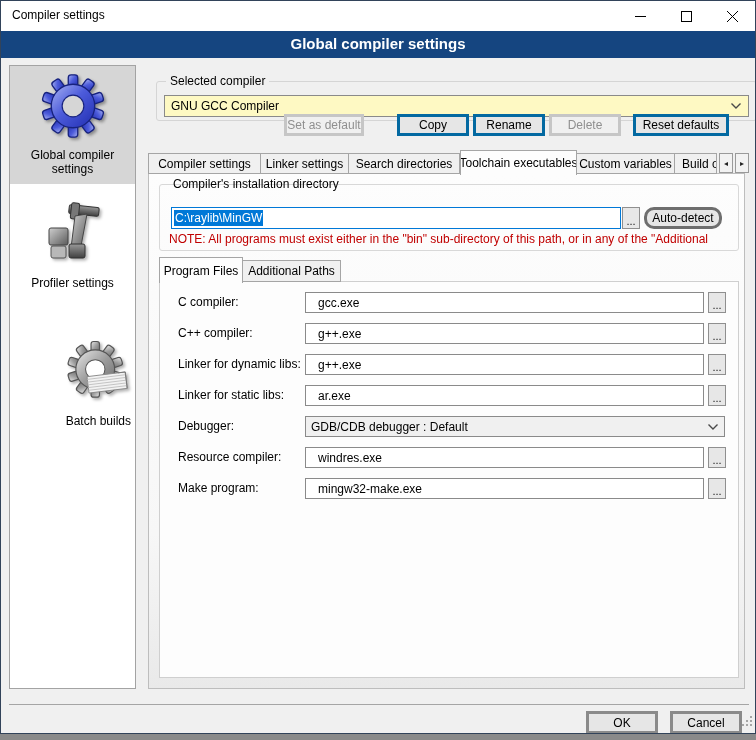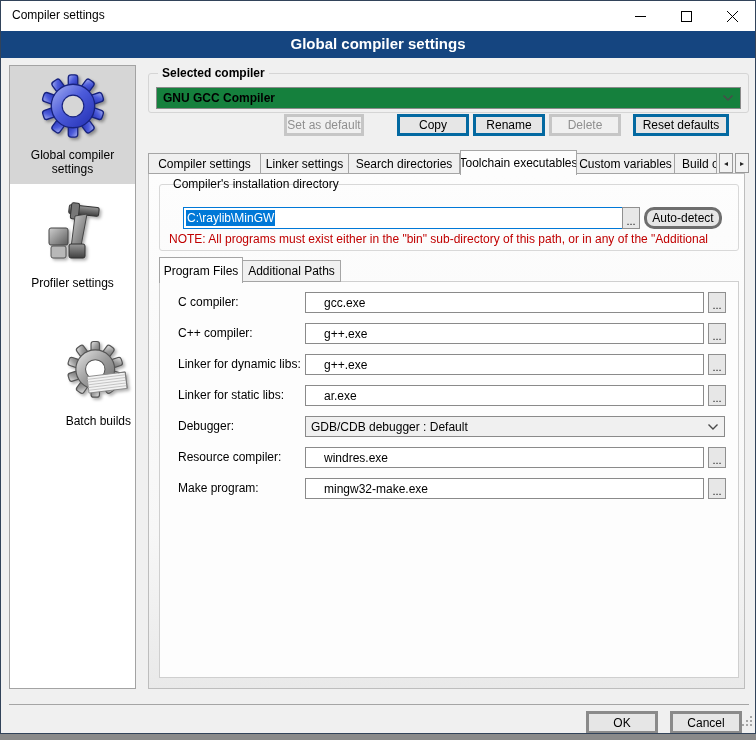--- a/index.html
+++ b/index.html
@@ -23,21 +23,21 @@
   .side-item.selected{background:#d6d6d6;}
   .side-item .icon{display:block;margin:0 auto;}
   .side-label{display:block;font-size:12px;color:#000;margin-top:4px;line-height:14px;}
   .side-item.i2{margin-top:12px;} .side-item.i3{margin-top:36px;text-align:right;}
 
   
   .groupbox{position:absolute;border:1px solid #d5d5d5;border-radius:3px;}
   .gb-label{position:absolute;top:-8px;left:9px;background:inherit;padding:0 4px;font-size:12px;color:#000;background:transparent;}
   .gb1{left:147px;top:72px;width:601px;height:40px;}
   .gb1 .gb-label{background:#f0f0f0;}
-  .combo{position:absolute;background:#15803d;border:1px solid #8a8a8a;height:22px;font-size:12px;
+  .combo{position:absolute;background:#fef9c3;border:1px solid #8a8a8a;height:22px;font-size:12px;
          display:flex;align-items:center;padding:0 6px;color:#000;justify-content:center;}
   .combo .chev{margin-left:auto;display:flex;align-items:center;}
   .combo1{left:7px;top:13px;width:585px;}
 
   
   .pushbtn{position:absolute;height:22px;font-size:12px;background:#e6e6e6;border:3px solid #0369a1;
            display:flex;align-items:center;justify-content:center;padding:0;color:#000;}
   .pushbtn.disabled{color:#8f8f8f;border-color:#c6c6c6;background:#f0f0f0;}
 
   
@@ -47,39 +47,39 @@
   .tab:first-child{border-left:1px solid #a5a5a5;}
   .tab.active{height:25px;background:#fdfdfd;border-left:1px solid #a5a5a5;border-bottom:none;margin-bottom:-1px;}
   .tab.clip{justify-content:flex-start;padding-left:7px;}
   .arrowbtn{width:14px;height:20px;margin-left:2px;background:#f2f2f2;border:1px solid #9a9a9a;
             font-size:8px;display:flex;align-items:center;justify-content:center;color:#222;padding:0;align-self:flex-end;margin-bottom:1px;}
 
   
   .tabpanel{position:absolute;left:147px;top:172px;width:597px;height:516px;border:1px solid #bdbdbd;
             background:linear-gradient(180deg,#fdfdfd 0%,#f7f7f7 70%,#e9e9e9 100%);z-index:1;}
   .gb2{left:10px;top:10px;width:580px;height:67px;border-color:#d8d8d8;}
-  .pathbox{position:absolute;left:23px;top:22px;width:450px;height:22px;background:#fff;border:1px solid #0078d7;
+  .pathbox{position:absolute;left:11px;top:22px;width:450px;height:22px;background:#fff;border:1px solid #0078d7;
            font-size:12px;display:flex;align-items:center;padding:0 2px;}
   .pathbox .sel{background:#0078d7;color:#fff;padding:1px 1px;}
   .dots{position:absolute;width:18px;height:22px;background:#e7e7e7;border:1px solid #8f8f8f;font-size:11px;
         display:flex;align-items:flex-end;justify-content:center;padding-bottom:4px;color:#111;line-height:6px;}
   .gb2 .dots{left:462px;top:22px;}
   .autodetect{left:484px;top:22px;width:78px;border-color:#6e6e6e;}
   .note{position:absolute;left:9px;top:47px;width:564px;font-size:12px;color:#c00000;white-space:nowrap;overflow:hidden;}
 
   
   .innertabs{position:absolute;left:10px;top:82px;height:26px;display:flex;align-items:flex-end;z-index:3;}
   .innertabs .tab{height:22px;}
   .innertabs .tab.active{height:26px;background:#fdfdfd;}
   .innerpage{position:absolute;left:10px;top:107px;width:580px;height:397px;background:#fdfdfd;border:1px solid #cfcfcf;}
 
   .prow{position:absolute;left:0;width:100%;height:22px;}
   .plabel{position:absolute;left:18px;top:3px;font-size:12px;color:#000;}
   .pinput{position:absolute;left:145px;width:399px;height:21px;background:#fff;border:1px solid #8a8a8a;
-          font-size:12px;display:flex;align-items:center;padding:0 18px;color:#000;}
+          font-size:12px;display:flex;align-items:center;padding:0 12px;color:#000;}
   .prow .dots{left:548px;top:0;height:21px;}
   .pcombo{position:absolute;left:145px;width:420px;height:21px;background:#f0f0f0;border:1px solid #8a8a8a;
           font-size:12px;display:flex;align-items:center;padding:0 5px;color:#000;}
   .pcombo .chev{margin-left:auto;display:flex;align-items:center;}
 
   
   .separator{position:absolute;left:8px;top:703px;width:740px;height:1px;background:#a5a5a5;}
   .okbtn{left:585px;top:710px;width:72px;height:23px;border-color:#8a8a8a;}
   .cancelbtn{left:669px;top:710px;width:72px;height:23px;border-color:#8a8a8a;}
   .grip{position:absolute;right:3px;bottom:3px;}
@@ -204,21 +204,21 @@
             <rect x="0" y="0" width="42" height="18" fill="#f2f2f2" stroke="#8a8a8a"></rect>
             <path d="M0 3 H42 M0 6 H42 M0 9 H42 M0 12 H42 M0 15 H42" stroke="#c2c2c2" stroke-width="1"></path>
             <path d="M34 0 L42 0 L42 18" fill="none" stroke="#777"></path>
           </g>
         </svg>
       </span>
       <span class="side-label">Batch builds</span>
     </div>
   </div>
 
-  <fieldset class="groupbox gb1" style="margin:0;padding:0;font-weight:bold;">
+  <fieldset class="groupbox gb1" style="margin:8px;padding:0;">
     <span class="gb-label">Selected compiler</span>
     <div class="combo combo1">
       <span>GNU GCC Compiler</span>
       <span class="chev">
         <svg width="12" height="8" viewBox="0 0 12 8">
             <polyline points="1.5,1.5 6,6 10.5,1.5" fill="none" stroke="#4a4a4a" stroke-width="1.4"></polyline>
           </svg>
       </span>
     </div>
   </fieldset>

